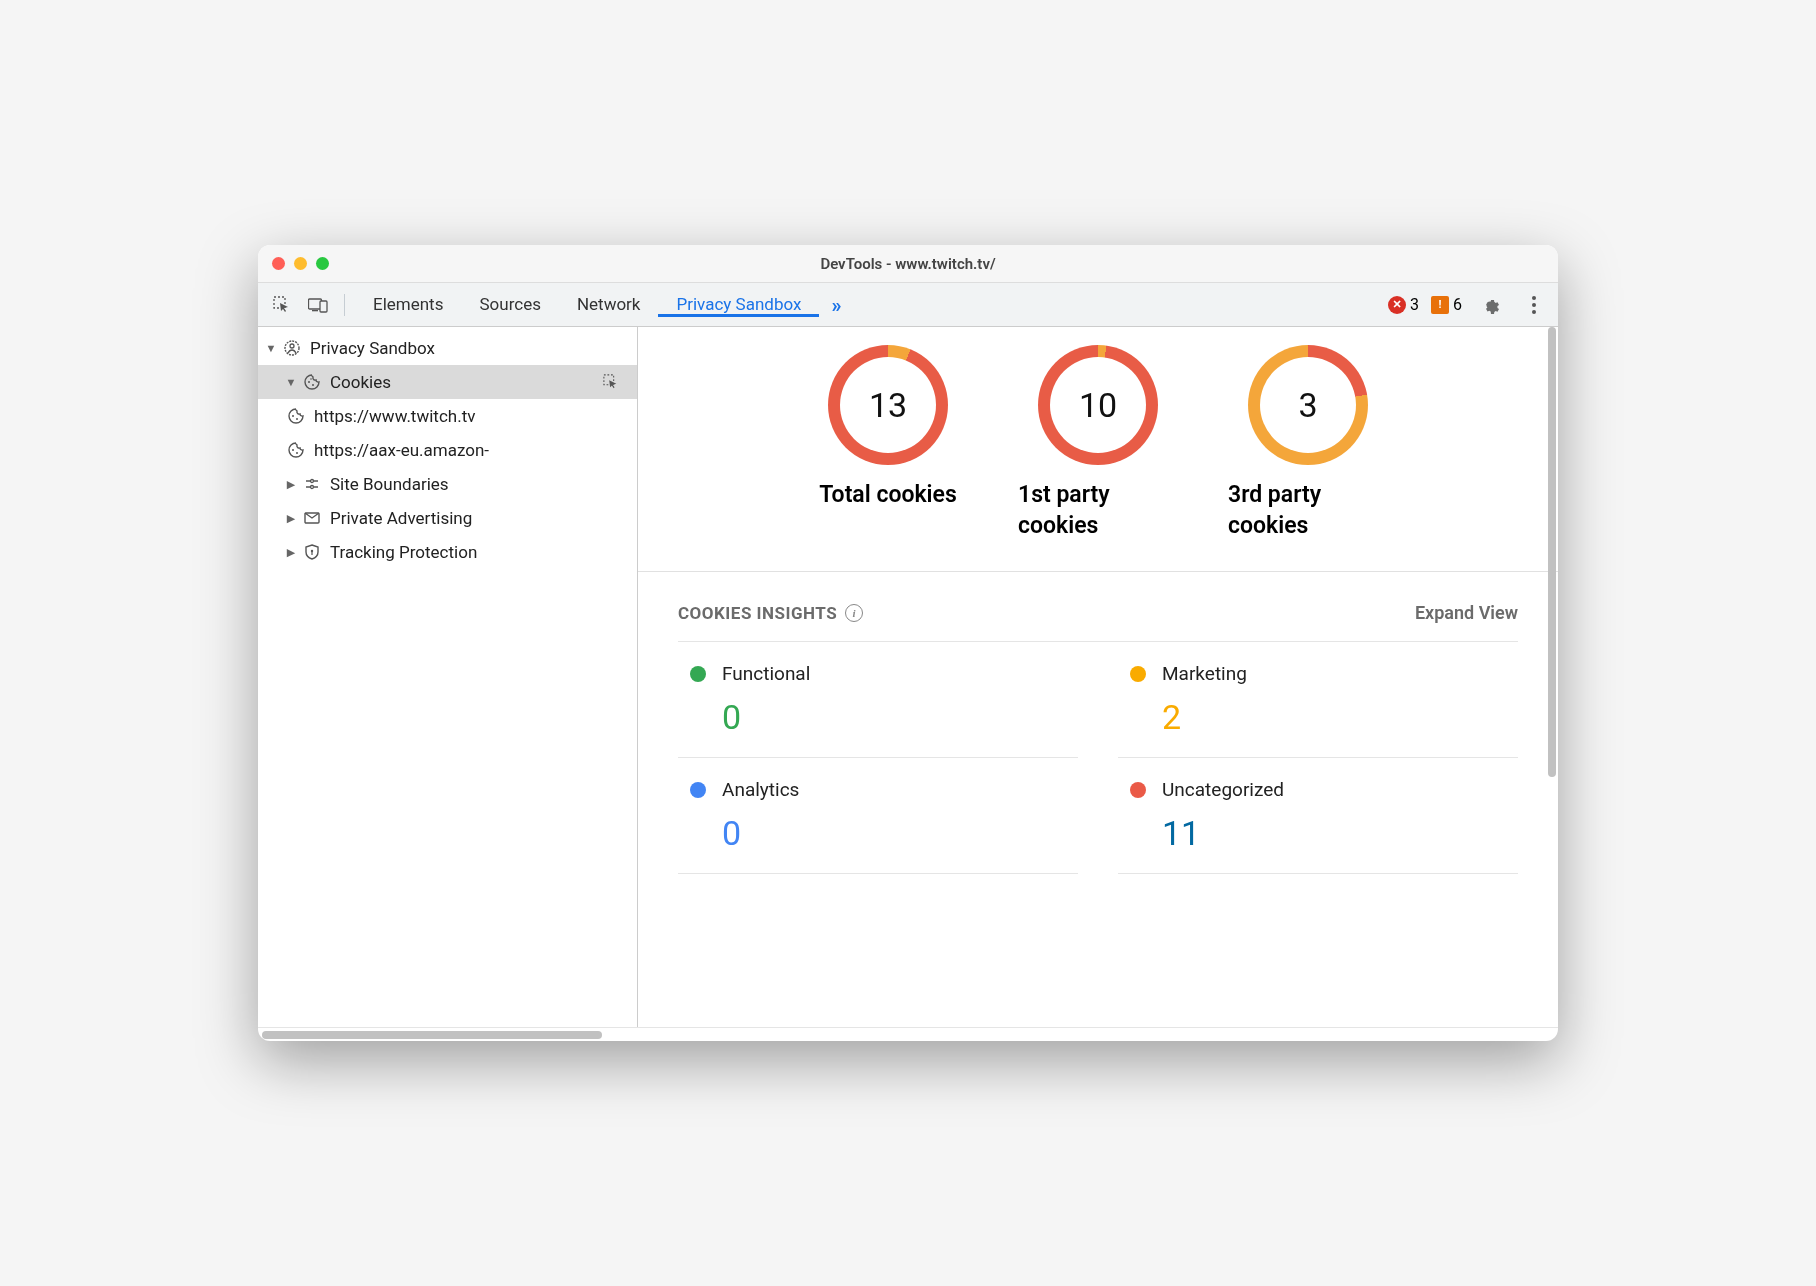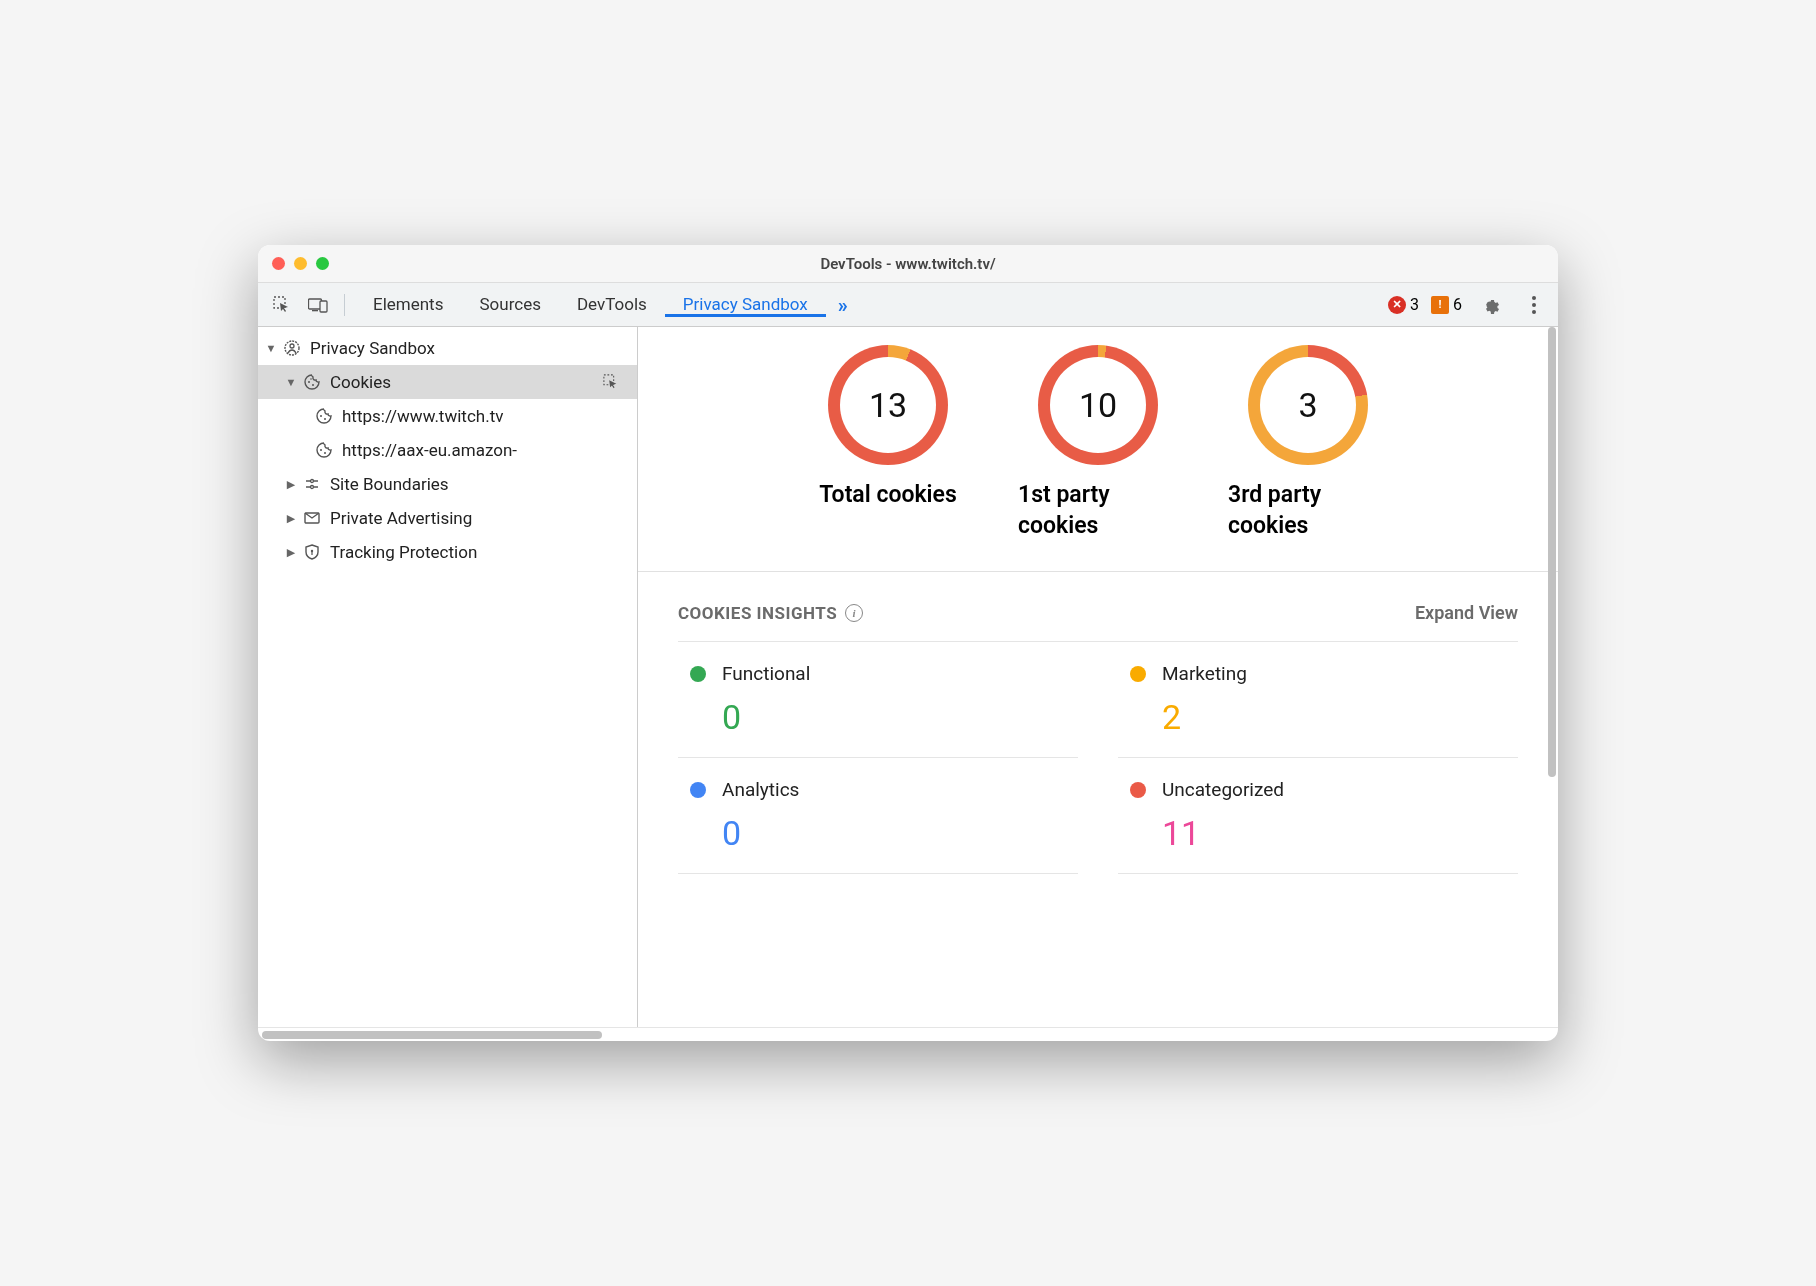--- a/index.html
+++ b/index.html
@@ -93,21 +93,21 @@
       font-size: 11px;
     }
     .tree-icon {
       width: 20px; height: 20px;
       display: inline-flex; align-items:center; justify-content:center;
       margin-right: 8px; color: #555;
     }
     .tree-row .trail-icon { margin-left: auto; color: #666; }
     .indent-0 { padding-left: 6px; }
     .indent-1 { padding-left: 26px; }
-    .indent-2 { padding-left: 56px; }
+    .indent-2 { padding-left: 28px; }
     .main-panel { flex: 1; overflow: auto; position: relative; }
     .main-scroll { position:absolute; right:2px; top:0; width:8px; height: 450px; background:#c1c1c1; border-radius:4px; }
     .stats-section { padding: 18px 30px 30px; display: flex; justify-content: center; gap: 50px; border-bottom: 1px solid #e1e1e1; }
     .stat { display:flex; flex-direction:column; align-items:center; gap: 14px; width: 160px; }
     .ring { width: 120px; height: 120px; border-radius: 50%; position: relative; display:flex; align-items:center; justify-content:center; }
     .ring::after { content: ""; position:absolute; inset:12px; background:#fff; border-radius:50%; }
     .ring-num { position: relative; z-index:1; font-size: 34px; font-weight: 400; color:#111; }
     .stat-label { font-size: 23px; font-weight: 600; color:#000000; line-height: 1.35; }
     .insights-section { padding: 30px 40px; }
     .insights-header { display:flex; align-items:center; justify-content:space-between; margin-bottom: 18px; gap: 40px; }
@@ -149,21 +149,21 @@
         <svg width="20" height="16" viewBox="0 0 20 16">
           <rect x="0.5" y="2" width="13" height="10" rx="1" fill="none" stroke="#555" stroke-width="1.3"></rect>
           <rect x="4" y="13" width="6" height="1.3" fill="#555"></rect>
           <rect x="12" y="4" width="7" height="11" rx="1" fill="#f1f3f4" stroke="#555" stroke-width="1.3"></rect>
         </svg>
       </div>
       <div class="tb-divider"></div>
       <div class="tabs">
         <div class="tab">Elements</div>
         <div class="tab">Sources</div>
-        <div class="tab">DevTools</div>
+        <div class="tab">Network</div>
         <div class="tab active">Privacy Sandbox</div>
         <div class="tab-more">»</div>
       </div>
     </div>
     <div class="toolbar-right">
       <div class="badge-group">
         <span class="badge-icon err">✕</span>
         <span>3</span>
       </div>
       <div class="badge-group">
@@ -328,21 +328,21 @@
               <span class="dot" style="background:#4285f4"></span>
               <span>Analytics</span>
             </div>
             <div class="insight-value" style="color:#4285f4">0</div>
           </div>
           <div class="insight-cell">
             <div class="insight-head">
               <span class="dot" style="background:#ea5a47"></span>
               <span>Uncategorized</span>
             </div>
-            <div class="insight-value" style="color:#ec4899">11</div>
+            <div class="insight-value" style="color:#0369a1">11</div>
           </div>
         </div>
       </div>
     </div>
   </div>
 
   <div class="hscroll">
     <div class="hscroll-thumb"></div>
   </div>
 </div>

